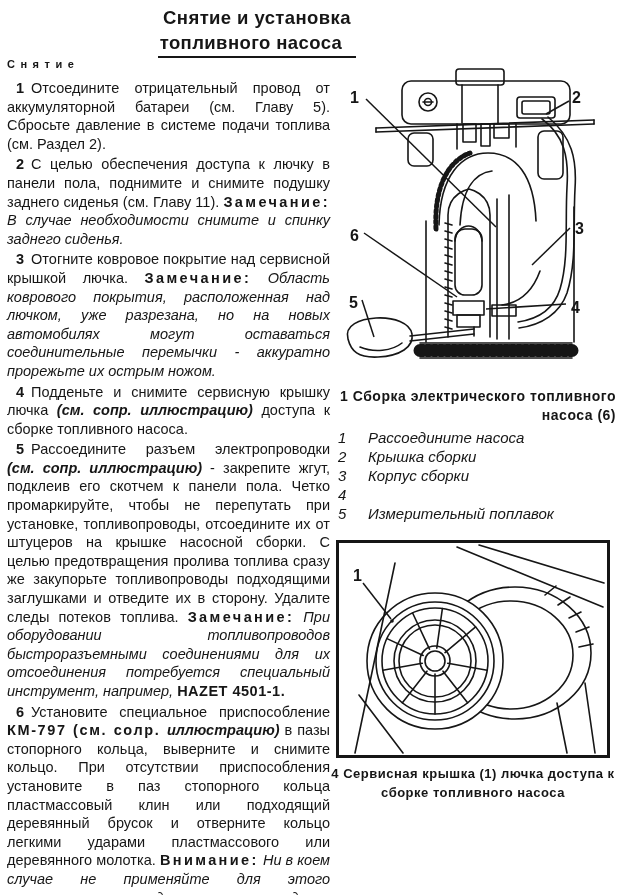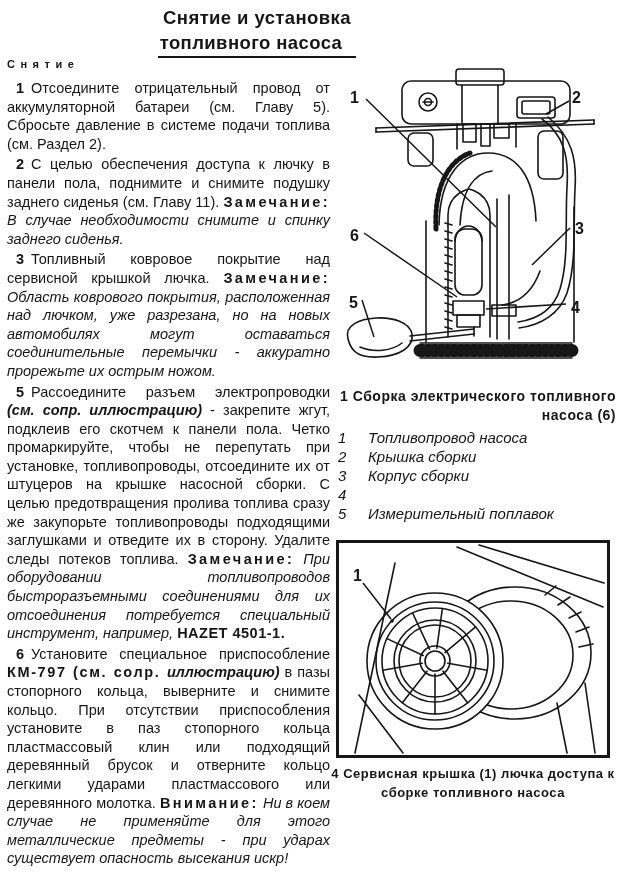--- a/index.html
+++ b/index.html
@@ -55,22 +55,23 @@
     <span class="underlined">топливного насоса</span>
   </div>
 
   <div class="col-left">
     <div class="sec-heading">Снятие</div>
 
     <p class="step"><span class="num">1</span><span>Отсоедините отрицательный провод от аккумуляторной батареи (см. Главу 5). Сбросьте давление в системе подачи топлива (см. Раздел 2).</span></p>
 
     <p class="step"><span class="num">2</span><span>С целью обеспечения доступа к лючку в панели пола, поднимите и снимите подушку заднего сиденья (см. Главу 11). </span><span class="lbl">Замечание:</span><span class="note"> В случае необходимости снимите и спинку заднего сиденья.</span></p>
 
-    <p class="step"><span class="num">3</span><span>Топливный ковровое покрытие над сервисной крышкой лючка. </span><span class="lbl">Замечание:</span><span class="note"> Область коврового покрытия, расположенная над лючком, уже разрезана, но на новых автомобилях могут оставаться соединительные перемычки - аккуратно прорежьте их острым ножом.</span></p>
-
+    <p class="step"><span class="num">3</span><span>Отогните ковровое покрытие над сервисной крышкой лючка. </span><span class="lbl">Замечание:</span><span class="note"> Область коврового покрытия, расположенная над лючком, уже разрезана, но на новых автомобилях могут оставаться соединительные перемычки - аккуратно прорежьте их острым ножом.</span></p>
+
+    <p class="step"><span class="num">4</span><span>Подденьте и снимите сервисную крышку лючка </span><span class="ref">(см. сопр. иллюстрацию)</span><span> доступа к сборке топливного насоса.</span></p>
 
     <p class="step"><span class="num">5</span><span>Рассоедините разъем электропроводки </span><span class="ref">(см. сопр. иллюстрацию)</span><span> - закрепите жгут, подклеив его скотчем к панели пола. Четко промаркируйте, чтобы не перепутать при установке, топливопроводы, отсоедините их от штуцеров на крышке насосной сборки. С целью предотвращения пролива топлива сразу же закупорьте топливопроводы подходящими заглушками и отведите их в сторону. Удалите следы потеков топлива. </span><span class="lbl">Замечание:</span><span class="note"> При оборудовании топливопроводов быстроразъемными соединениями для их отсоединения потребуется специальный инструмент, например, </span><span class="tooli">HAZET 4501-1.</span></p>
 
     <p class="step"><span class="num">6</span><span>Установите специальное приспособление </span><span class="toolb">КМ-797 (см. солр. </span><span class="ref">иллюстрацию)</span><span> в пазы стопорного кольца, выверните и снимите кольцо. При отсутствии приспособления установите в паз стопорного кольца пластмассовый клин или подходящий деревянный брусок и отверните кольцо легкими ударами пластмассового или деревянного молотка. </span><span class="lbl">Внимание:</span><span class="note"> Ни в коем случае не применяйте для этого металлические предметы - при ударах существует опасность высекания искр!</span></p>
   </div>
 
   <div class="fig1">
     <svg viewBox="0 0 280 326">
       <g stroke="#161616" stroke-width="1.6" fill="none" stroke-linecap="round" stroke-linejoin="round">
 
@@ -158,21 +159,21 @@
       <text class="callout-num" x="235" y="256">4</text>
       <text class="callout-num" x="13" y="251">5</text>
       <text class="callout-num" x="14" y="184">6</text>
     </svg>
   </div>
 
   <div class="caption1">1 Сборка электрического топливного насоса (6)</div>
   <div class="legend">
     <div class="legend-row">
         <span class="legend-num">1</span>
-        <span class="legend-label">Топливопровод насоса</span>
+        <span class="legend-label">Рассоедините насоса</span>
       </div>
     <div class="legend-row">
         <span class="legend-num">2</span>
         <span class="legend-label">Крышка сборки</span>
       </div>
     <div class="legend-row">
         <span class="legend-num">3</span>
         <span class="legend-label">Корпус сборки</span>
       </div>
     <div class="legend-row">

